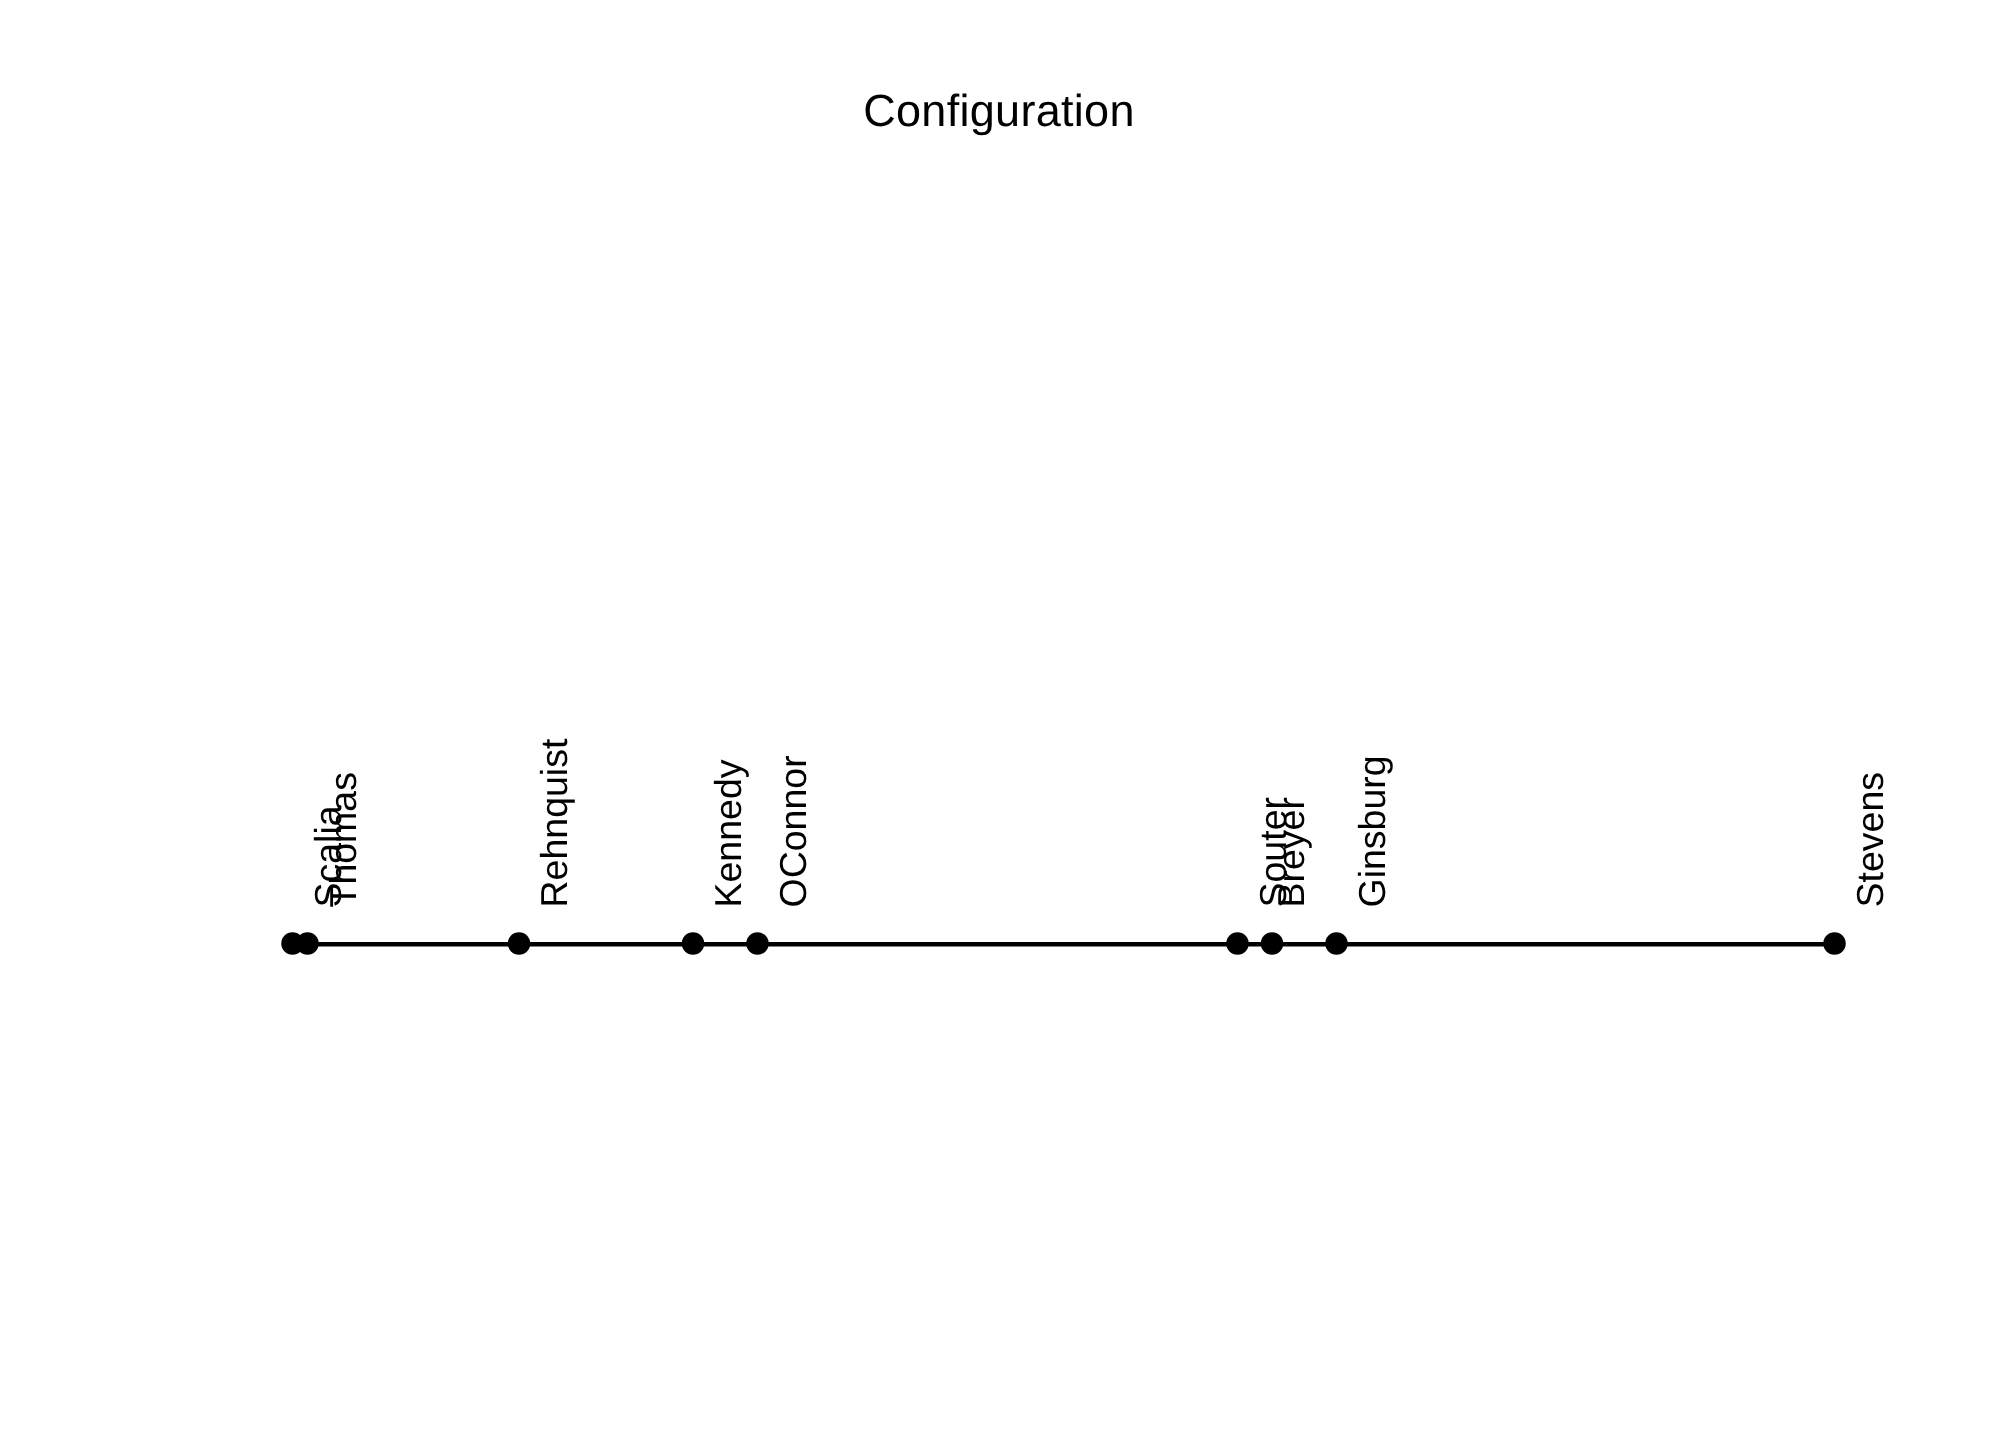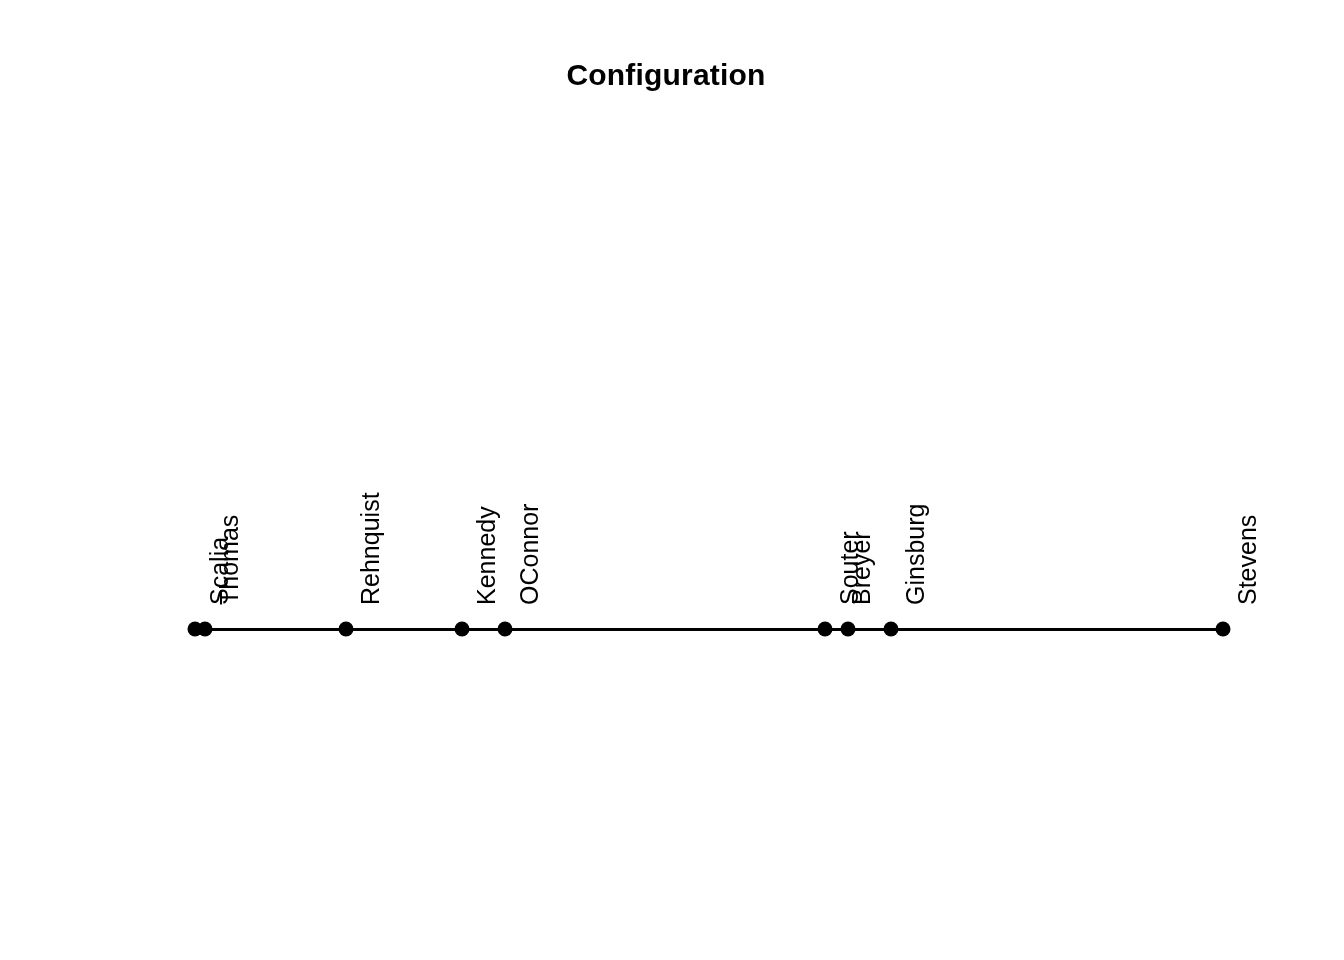--- a/index.html
+++ b/index.html
@@ -16,21 +16,21 @@
     font-family: "Liberation Sans", sans-serif;
   }
   #plot-title {
     position: absolute;
     left: 0;
     top: 58px;
     width: 1332px;
     text-align: center;
     font-family: "Liberation Sans", sans-serif;
     font-size: 30px;
-    font-weight: bold;
+    font-weight: normal;
     color: #000000;
     letter-spacing: 0.2px;
     white-space: nowrap;
   }
   #axis-line {
     position: absolute;
     height: 3px;
     background: #000000;
     top: 627px;
   }

